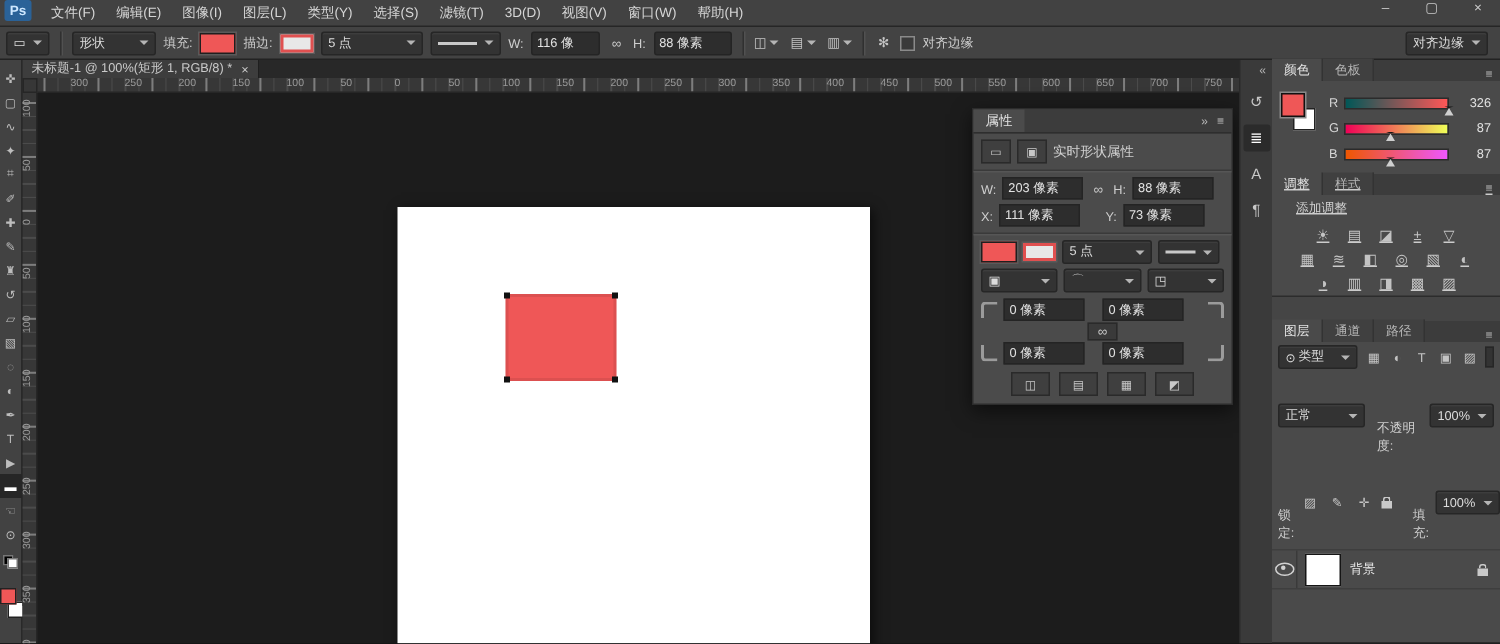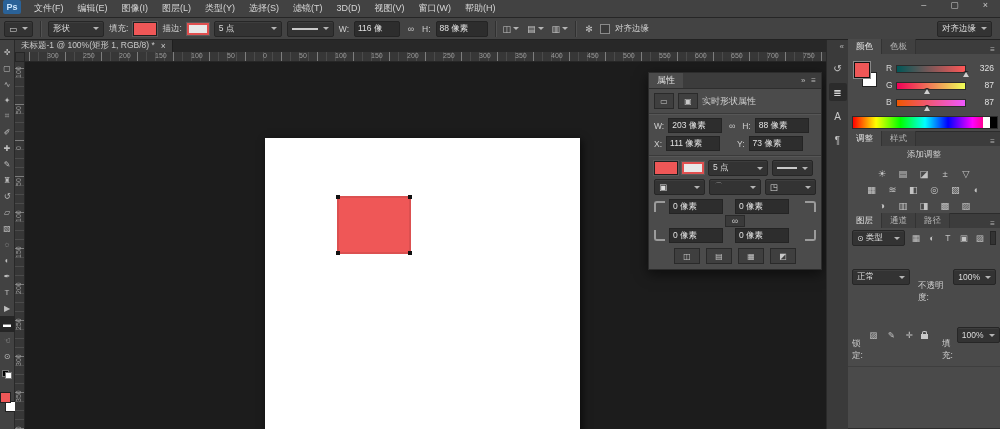--- a/index.html
+++ b/index.html
@@ -100,21 +100,21 @@
   .slider-row .ch{position:absolute;left:0;top:1px;color:#d5d5d5;font-size:8.5px;}
   .slider-row .track{position:absolute;left:10px;top:3px;width:68px;height:6px;border:1px solid #2b2b2b;}
   .slider-row .thumb{position:absolute;top:9px;width:0;height:0;border-left:3px solid transparent;
                      border-right:3px solid transparent;border-bottom:5px solid #cfcfcf;}
   .slider-row .val{position:absolute;right:2px;top:1px;color:#e0e0e0;font-size:8.5px;}
   .spectrum{position:absolute;left:4px;width:144px;height:11px;border:1px solid #2b2b2b;
             background:linear-gradient(90deg,#ff0000,#ffff00 16%,#00ff00 33%,#00ffff 50%,#0000ff 66%,#ff00ff 83%,#ff0000);}
   .spectrum .w{position:absolute;right:7px;top:0;width:7px;height:11px;background:#fff;}
   .spectrum .k{position:absolute;right:0;top:0;width:7px;height:11px;background:#000;}
   
-  .adj-label{padding:3px 16px;color:#d0d0d0;font-size:8.5px;text-align:center;}
+  .adj-label{padding:3px 16px;color:#d0d0d0;font-size:8.5px;}
   .adj-row{display:flex;justify-content:center;gap:7px;margin-top:3px;}
   .adj-ico{width:14px;height:13px;display:flex;align-items:center;justify-content:center;color:#c3c3c3;font-size:9.5px;}
   
   .lrow{display:flex;align-items:center;gap:4px;padding:2px 4px;}
   .llabel{color:#cfcfcf;font-size:8.5px;margin-top:30px;}
   .filter-ico{width:13px;height:12px;display:flex;align-items:center;justify-content:center;color:#c3c3c3;font-size:8.5px;}
   .layer-row{position:relative;height:25px;display:flex;align-items:center;border-bottom:1px solid #3e3e3e;}
   .layer-row.selected{background:#697b8f;}
   .eyecell{width:16px;height:25px;display:flex;align-items:center;justify-content:center;border-right:1px solid #3a3a3a;}
   .eye{width:11px;height:7px;border:1px solid #d2d2d2;border-radius:50%;position:relative;}
@@ -435,21 +435,21 @@
             <span class="thumb" style="left: 32.5176px;"></span>
             <span class="val">87</span>
           </div>
         </div>
       <div class="spectrum" style="top:76px;">
         <span class="w"></span>
         <span class="k"></span>
       </div>
     </div>
 
-    <div class="panel" style="top:92px;height:82px;">
+    <div class="panel" style="top:76px;height:82px;text-decoration:underline;">
       <div class="ptabs" id="adj-tabs">
           <span class="ptab active">调整</span>
           <span class="ptab">样式</span>
           <span class="pmenu">≡</span>
         </div>
       <div class="adj-label">添加调整</div>
       <div id="adj-rows">
           <div class="adj-row">
             <span class="adj-ico">☀</span>
             <span class="adj-ico">▤</span>
@@ -518,16 +518,24 @@
             <span class="filter-ico">✛</span>
             <span class="lock"></span>
           </span>
         <span class="llabel" style="margin-left:10px;">填充:</span>
         <span class="combo" style="width:34px;justify-content:space-between;">
           <span>100%</span>
             <span class="caret"></span>
         </span>
       </div>
       <div id="layer-list" style="margin-top:2px;border-top:1px solid #3e3e3e;">
+          <div class="layer-row">
+            <span class="eyecell">
+              <span class="eye"></span>
+            </span>
+            <span class="thumb" style="background: rgb(255, 255, 255);"></span>
+            <span class="layer-name">背景</span>
+            <span class="lock layer-lock"></span>
+          </div>
         </div>
     </div>
   </div>
 </div>
 
 </body></html>

